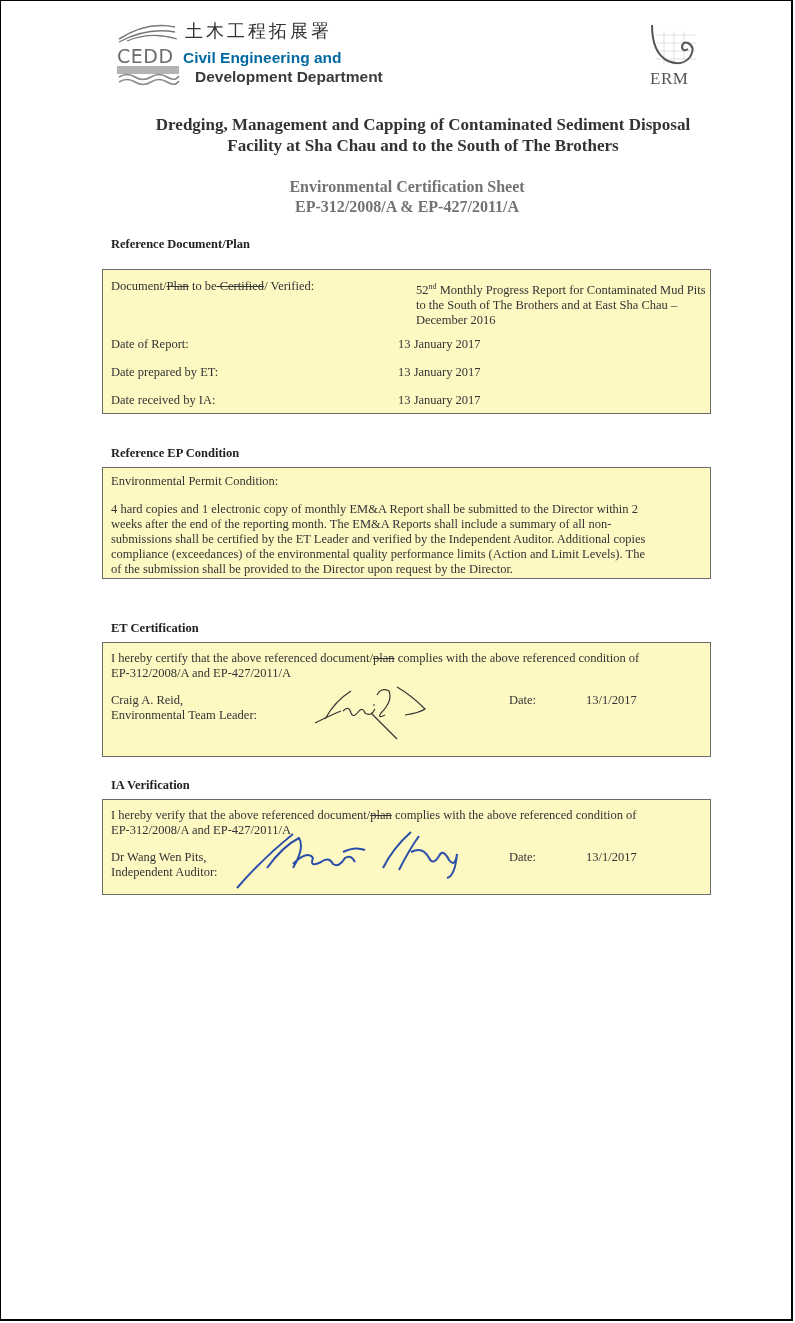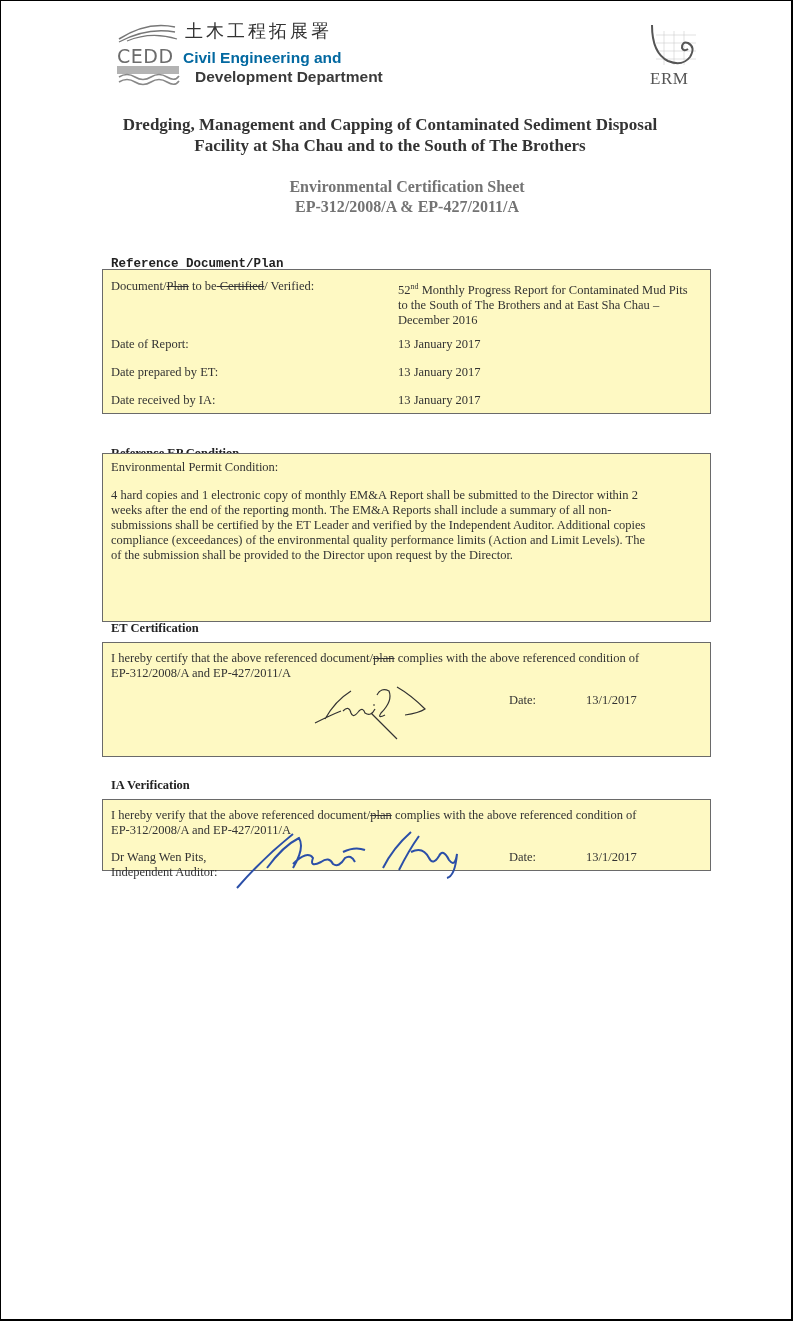--- a/index.html
+++ b/index.html
@@ -17,21 +17,21 @@
   .cedd-text { position: absolute; left: 0; top: 26px; font-family: "DejaVu Sans", sans-serif; font-size: 19px; color: #6c6c6c; letter-spacing: 0.5px; }
   .cedd-chinese { position: absolute; left: 68px; top: 0; font-family: "DejaVu Sans", sans-serif; font-size: 18px; color: #333; letter-spacing: 3px; }
   .cedd-name1 { position: absolute; left: 66px; top: 30px; font-family: "Liberation Sans", sans-serif; font-weight: bold; font-size: 15.5px; color: #0369a1; }
   .cedd-name2 { position: absolute; left: 66px; top: 49px; font-family: "Liberation Sans", sans-serif; font-weight: bold; font-size: 15.5px; color: #3a3a3a; margin-left: 12px; }
 
   .erm-logo { position: absolute; left: 645px; top: 22px; width: 56px; height: 66px; }
   .erm-mark { position: absolute; left: 2px; top: 0; width: 50px; height: 46px; }
   .erm-text { position: absolute; left: 4px; top: 46px; font-family: "Liberation Serif", serif; font-size: 17px; color: #555; letter-spacing: 0.5px; }
 
   
-  .title-main { position: absolute; left: 83px; width: 612px; top: 113px; text-align: center;
+  .title-main { position: absolute; left: 116px; width: 612px; top: 113px; text-align: center;
     font-family: "Liberation Serif", serif; font-weight: bold; font-size: 17px; line-height: 21px; color: #333; }
   .title-sub { position: absolute; left: 100px; width: 612px; top: 176px; text-align: center;
     font-family: "Liberation Serif", serif; font-weight: bold; font-size: 16px; line-height: 20px; color: #737373; }
 
   
   .sec-heading { position: absolute; left: 110px; font-family: "Liberation Serif", serif; font-weight: bold; font-size: 12.5px; color: #222; }
   .box { position: absolute; left: 101px; width: 609px; border: 1.5px solid #6a6a6a; box-sizing: border-box; background: #fef9c3; }
   .txt { font-family: "Liberation Serif", serif; font-size: 12.5px; color: #333; line-height: 15px; }
 
   .row { position: absolute; left: 8px; }
@@ -78,63 +78,67 @@
 
   <div class="title-main">
     <div>Dredging, Management and Capping of Contaminated Sediment Disposal</div>
     <div>Facility at Sha Chau and to the South of The Brothers</div>
   </div>
   <div class="title-sub">
     <div>Environmental Certification Sheet</div>
     <div>EP-312/2008/A &amp; EP-427/2011/A</div>
   </div>
 
-  <div class="sec-heading" style="top:256px;font-family:Liberation Mono, monospace;">Reference Document/Plan</div>
+  <div class="sec-heading" style="top:236px;">Reference Document/Plan</div>
   <div class="box txt" style="top:268px; height:145px;">
     <div class="row" style="top:9px;"><span>Document/</span><span class="strike">Plan</span><span> to be</span><span class="strike"> Certified</span><span>/ Verified:</span></div>
-    <div class="val" style="top:9px;">
+    <div class="val" style="top:9px;margin-left:18px;">
       <div><span>52</span><sup style="font-size:8px;">nd</sup><span> Monthly Progress Report for Contaminated Mud Pits</span></div>
       <div>to the South of The Brothers and at East Sha Chau –</div>
       <div>December 2016</div>
     </div>
     <div class="row" style="top:67px;">Date of Report:</div>
     <div class="val" style="top:67px;">13 January 2017</div>
     <div class="row" style="top:95px;">Date prepared by  ET:</div>
     <div class="val" style="top:95px;">13 January 2017</div>
     <div class="row" style="top:123px;">Date received by IA:</div>
     <div class="val" style="top:123px;">13 January 2017</div>
   </div>
 
   <div class="sec-heading" style="top:445px;">Reference EP Condition</div>
-  <div class="box txt" style="top:452px; height:169px;">
+  <div class="box txt" style="top:466px; height:112px;">
     <div class="row" style="top:6px;">Environmental Permit Condition:</div>
     <div class="row" style="top:34px; width:595px;">
       <div>4 hard copies and 1 electronic copy of monthly EM&amp;A Report shall be submitted to the Director within 2</div>
       <div>weeks after the end of the reporting month. The EM&amp;A Reports shall include a summary of all non-</div>
       <div>submissions shall be certified by the ET Leader and verified by the Independent Auditor. Additional copies</div>
       <div>compliance (exceedances) of the environmental quality performance limits (Action and Limit Levels). The</div>
       <div>of the submission shall be provided to the Director upon request by the Director.</div>
     </div>
   </div>
 
   <div class="sec-heading" style="top:620px;">ET Certification</div>
   <div class="box txt" style="top:641px; height:115px;">
     <div class="row" style="top:8px; width:595px;">
       <div><span>I hereby certify that the above referenced document/</span><span class="strike">plan</span><span> complies with the above referenced condition of</span></div>
       <div>EP-312/2008/A and EP-427/2011/A</div>
     </div>
+    <div class="row" style="top:50px;">
+      <div>Craig A. Reid,</div>
+      <div>Environmental Team Leader:</div>
+    </div>
     <svg class="sig" style="left:208px; top:40px; width:120px; height:60px;" viewBox="0 0 120 60">
       <path d="M4 40 Q20 32 30 28 M14 36 Q24 18 40 8 M32 28 Q38 22 40 30 Q42 36 48 28 Q52 24 54 30 Q60 34 64 26 M66 12 Q70 4 78 8 Q82 18 70 30 Q66 36 74 32 M62 22 L64 22 M86 4 Q100 12 114 26 Q108 30 94 32 M60 30 Q74 44 86 56" stroke="#333" stroke-width="1.2" fill="none"></path>
     </svg>
     <div style="position:absolute; left:406px; top:50px;">Date:</div>
     <div style="position:absolute; left:483px; top:50px;">13/1/2017</div>
   </div>
 
   <div class="sec-heading" style="top:777px;">IA Verification</div>
-  <div class="box txt" style="top:798px; height:72px;">
+  <div class="box txt" style="top:798px; height:96px;">
     <div class="row" style="top:8px; width:595px;">
       <div><span>I hereby verify that the above referenced document/</span><span class="strike">plan</span><span> complies with the above referenced condition of</span></div>
       <div>EP-312/2008/A and EP-427/2011/A</div>
     </div>
     <div class="row" style="top:50px;">
       <div>Dr Wang Wen Pits,</div>
       <div>Independent Auditor:</div>
     </div>
     <svg class="sig" style="left:130px; top:28px; width:240px; height:62px;" viewBox="0 0 240 62">
       <path d="M4 60 Q30 30 60 6 M34 40 Q50 18 66 10 Q72 20 60 40 M60 36 Q74 22 80 30 Q76 40 88 34 Q96 28 100 36 Q106 40 112 30 Q118 26 122 34 M110 24 Q122 18 132 22 M150 40 Q160 20 178 4 M166 42 Q176 22 186 8 M178 24 Q190 18 196 30 Q200 38 206 28 Q210 20 216 32 Q222 40 224 26 Q222 48 214 50" stroke="#2b4fa8" stroke-width="2" fill="none"></path>

